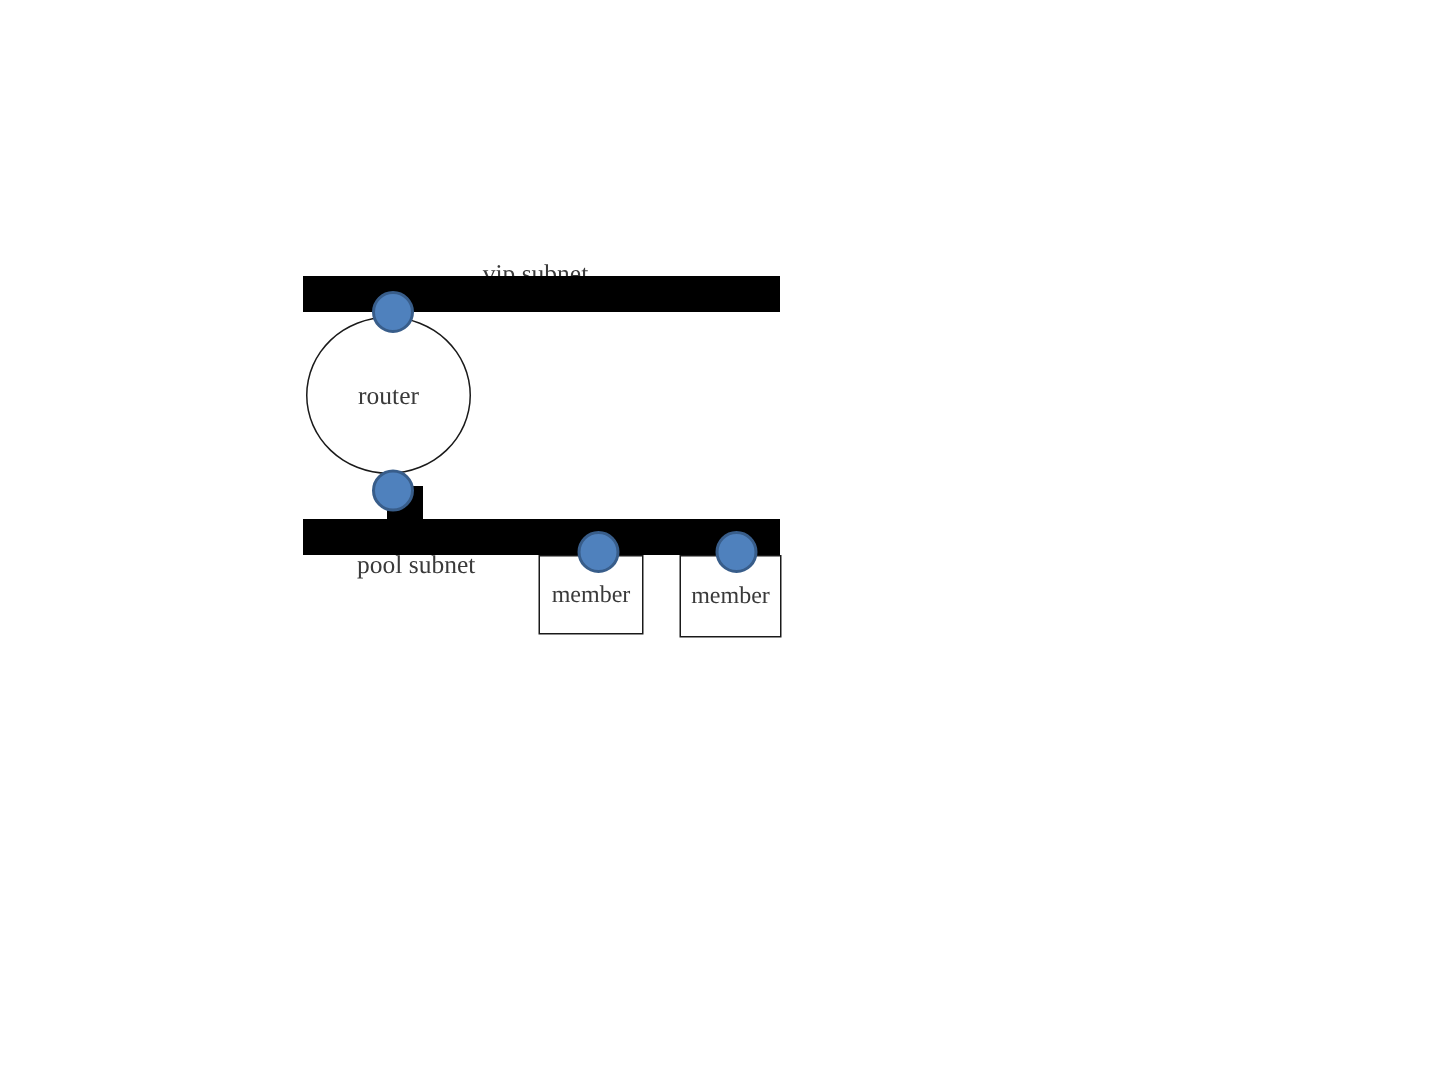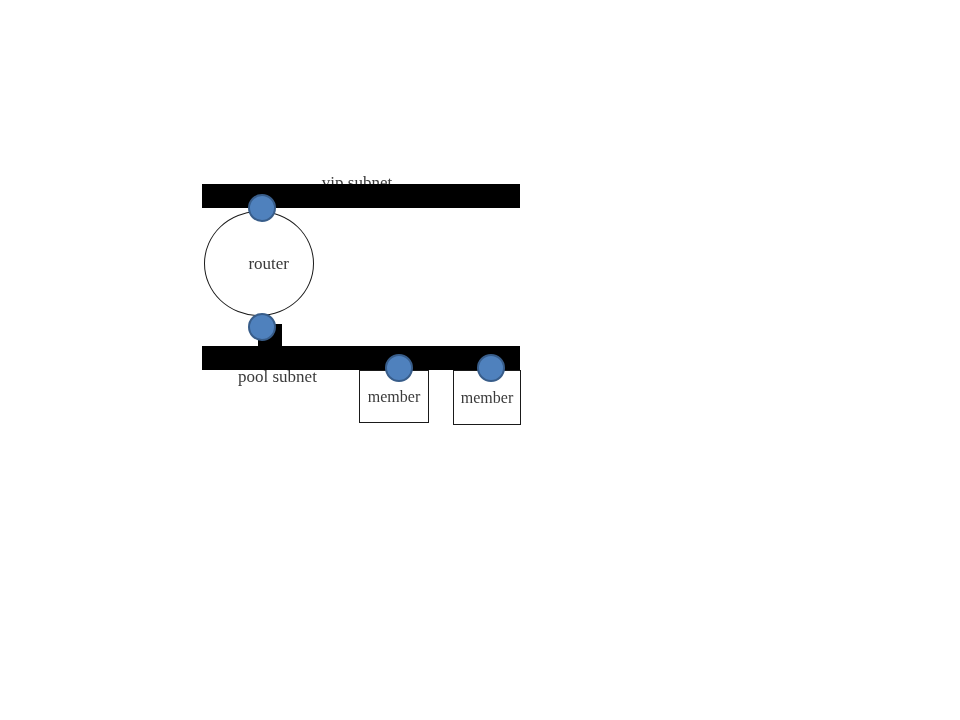--- a/index.html
+++ b/index.html
@@ -42,21 +42,21 @@
   }
   .router-circle {
     position: absolute;
     left: 180px; top: 187px;
     width: 110px; height: 105px;
     border: 1px solid var(--shape-stroke);
     border-radius: 50%;
     background: var(--background);
     display: flex;
     align-items: center;
-    justify-content: flex-end;
+    justify-content: center;
   }
   .router-circle .node-label {
     font-size: 17px;
     color: var(--text-color);
   }
   .member-box {
     position: absolute;
     border: 1px solid var(--shape-stroke);
     background: var(--background);
     display: flex;

